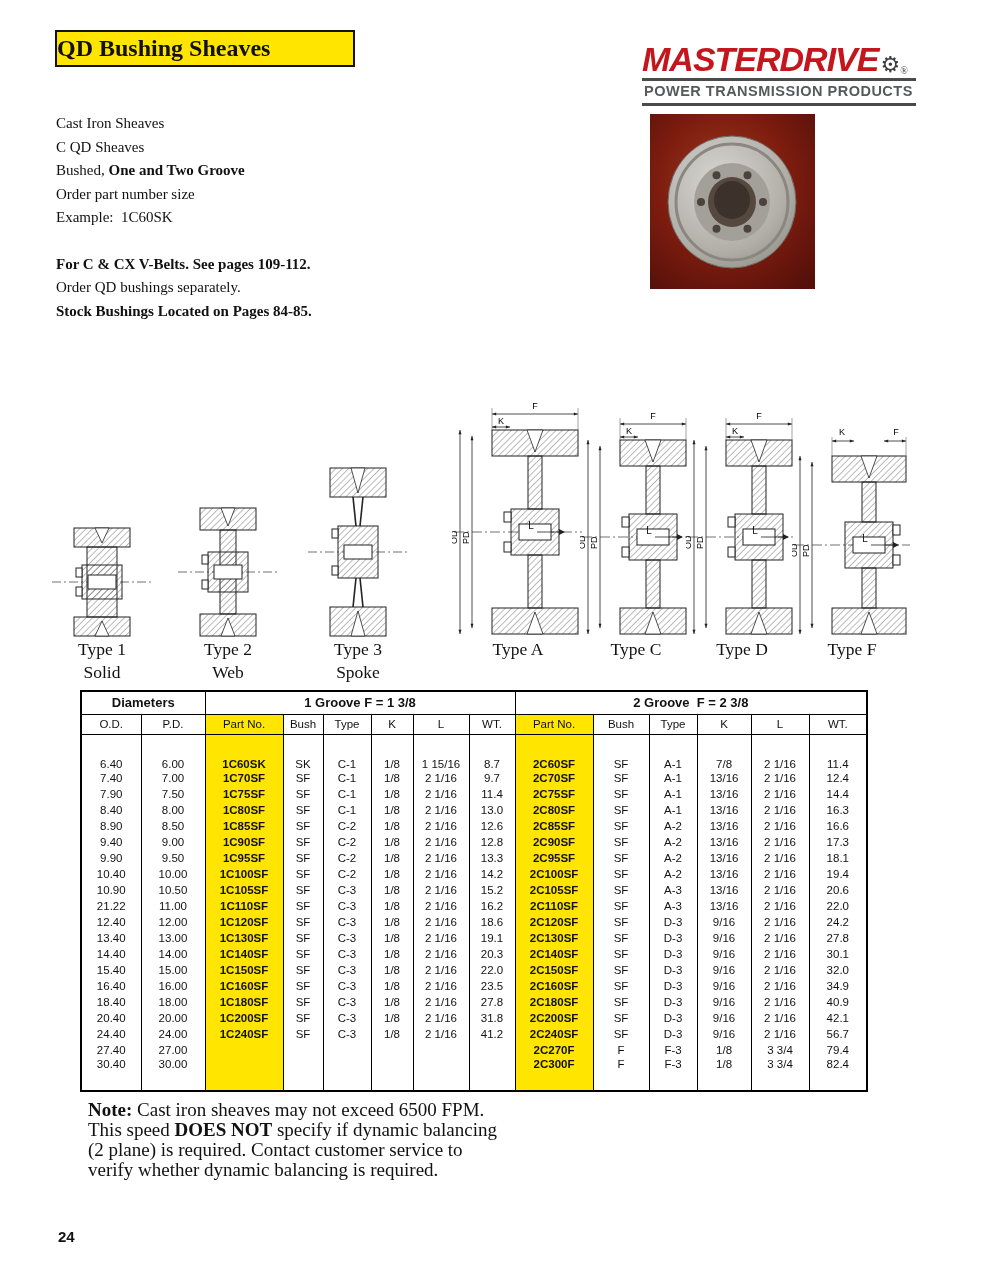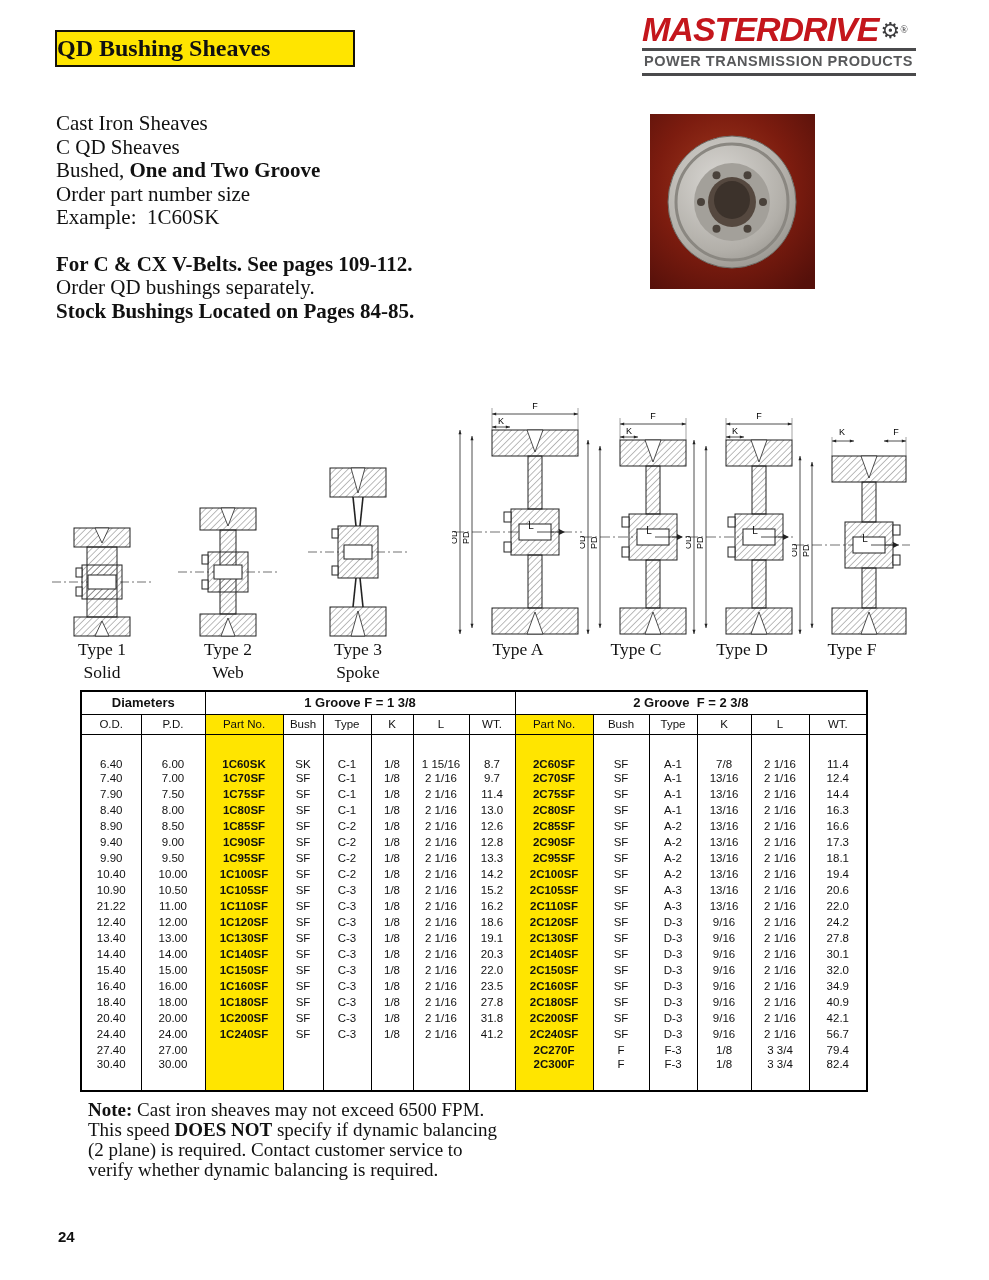--- a/index.html
+++ b/index.html
@@ -6,29 +6,29 @@
   html,body{background:#fff;}
   body{font-family:"Liberation Serif",serif;color:#111;}
   .page{position:relative;width:989px;height:1280px;background:#fff;overflow:hidden;}
 
   
   .title-banner{position:absolute;left:55px;top:30px;width:300px;height:37px;background:#ffe500;border:2px solid #15120a;display:flex;align-items:center;}
   .title-banner span{font-size:24px;font-weight:bold;}
 
   
   .logo{position:absolute;left:642px;top:12px;width:274px;}
-  .brand-row{display:flex;align-items:center;line-height:1;}
+  .brand-row{display:flex;align-items:flex-end;line-height:1;margin-top:30px;}
   .brand{color:#c4161c;font-family:"Liberation Sans",sans-serif;font-style:italic;font-weight:bold;font-size:34px;letter-spacing:-1px;}
   .gear{font-size:22px;color:#3c3c3e;margin-left:2px;margin-top:4px;}
   .reg{font-size:10px;color:#3c3c3e;margin-top:2px;}
   .rule{height:3px;background:#4a4a4c;margin:2px 0 1px 0;}
   .tagline{font-family:"Liberation Sans",sans-serif;font-weight:bold;color:#58595b;font-size:14.5px;letter-spacing:0.5px;padding:1px 0 2px 2px;}
 
   
-  .intro{position:absolute;left:56px;top:112px;font-size:21px;line-height:23.5px;}
+  .intro{position:absolute;left:56px;top:112px;font-size:15px;line-height:23.5px;}
   .intro p{white-space:pre-wrap;}
   .intro p.gap{margin-top:23px;}
 
   
   .photo{position:absolute;left:650px;top:114px;width:165px;height:175px;}
 
   
   .diagrams{position:absolute;left:0;top:388px;width:989px;height:296px;}
   .fig{position:absolute;bottom:0;text-align:center;}
   .fig svg{display:block;margin:0 auto;}

